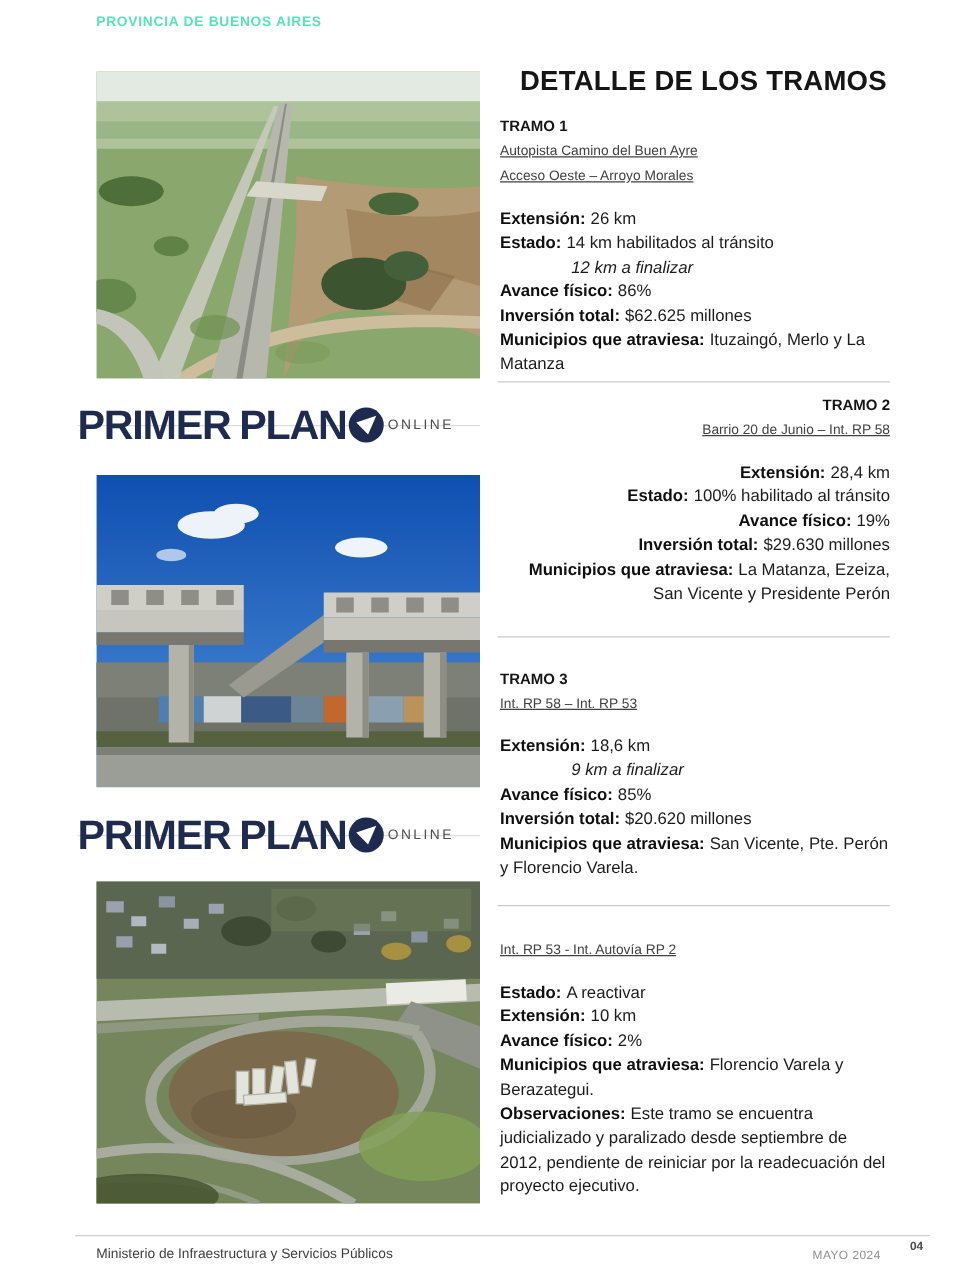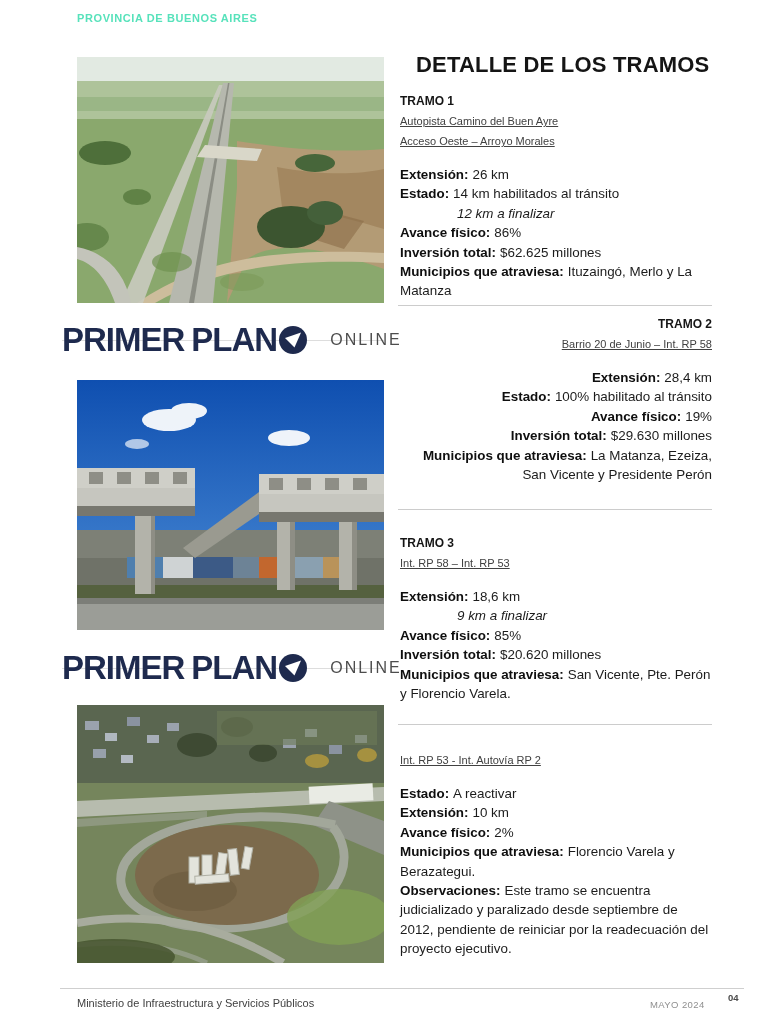--- a/index.html
+++ b/index.html
@@ -21,21 +21,21 @@
   .logo-row { position:absolute; left:62px; width:322px; height:44px; display:flex;
               align-items:center; }
   .logo-row::before { content:""; position:absolute; left:0; right:0; top:50%; height:1px;
                       background:#dddddd; }
   .logo-1 { top:318px; }
   .logo-2 { top:646px; }
   .wordmark { position:relative; z-index:1; font-weight:800; font-size:33px; letter-spacing:-1px;
               color:#1e2a4e; line-height:40px; white-space:nowrap; }
   .wordmark .plan { margin-left:7px; }
   .logo-circle { position:relative; z-index:1; width:30px; height:30px; margin-left:1px; flex:0 0 auto; }
-  .logo-online { position:relative; z-index:0; margin-left:22px; font-size:16px; letter-spacing:2px;
+  .logo-online { position:relative; z-index:0; margin-left:2px; font-size:11px; letter-spacing:2px;
                  color:#4d4d4d; line-height:18px; white-space:nowrap; }
 
   
   .detail-title { position:absolute; left:416px; top:52px; width:312px; font-size:22px;
                   font-weight:800; color:#151515; letter-spacing:.2px; }
   .tramo { position:absolute; left:400px; width:312px; color:#1b1b1b; }
   .tramo-1 { top:91px; }
   .tramo-2 { top:314px;text-align:right; }
   .tramo-3 { top:533px; }
   .tramo-4 { top:750px; }

